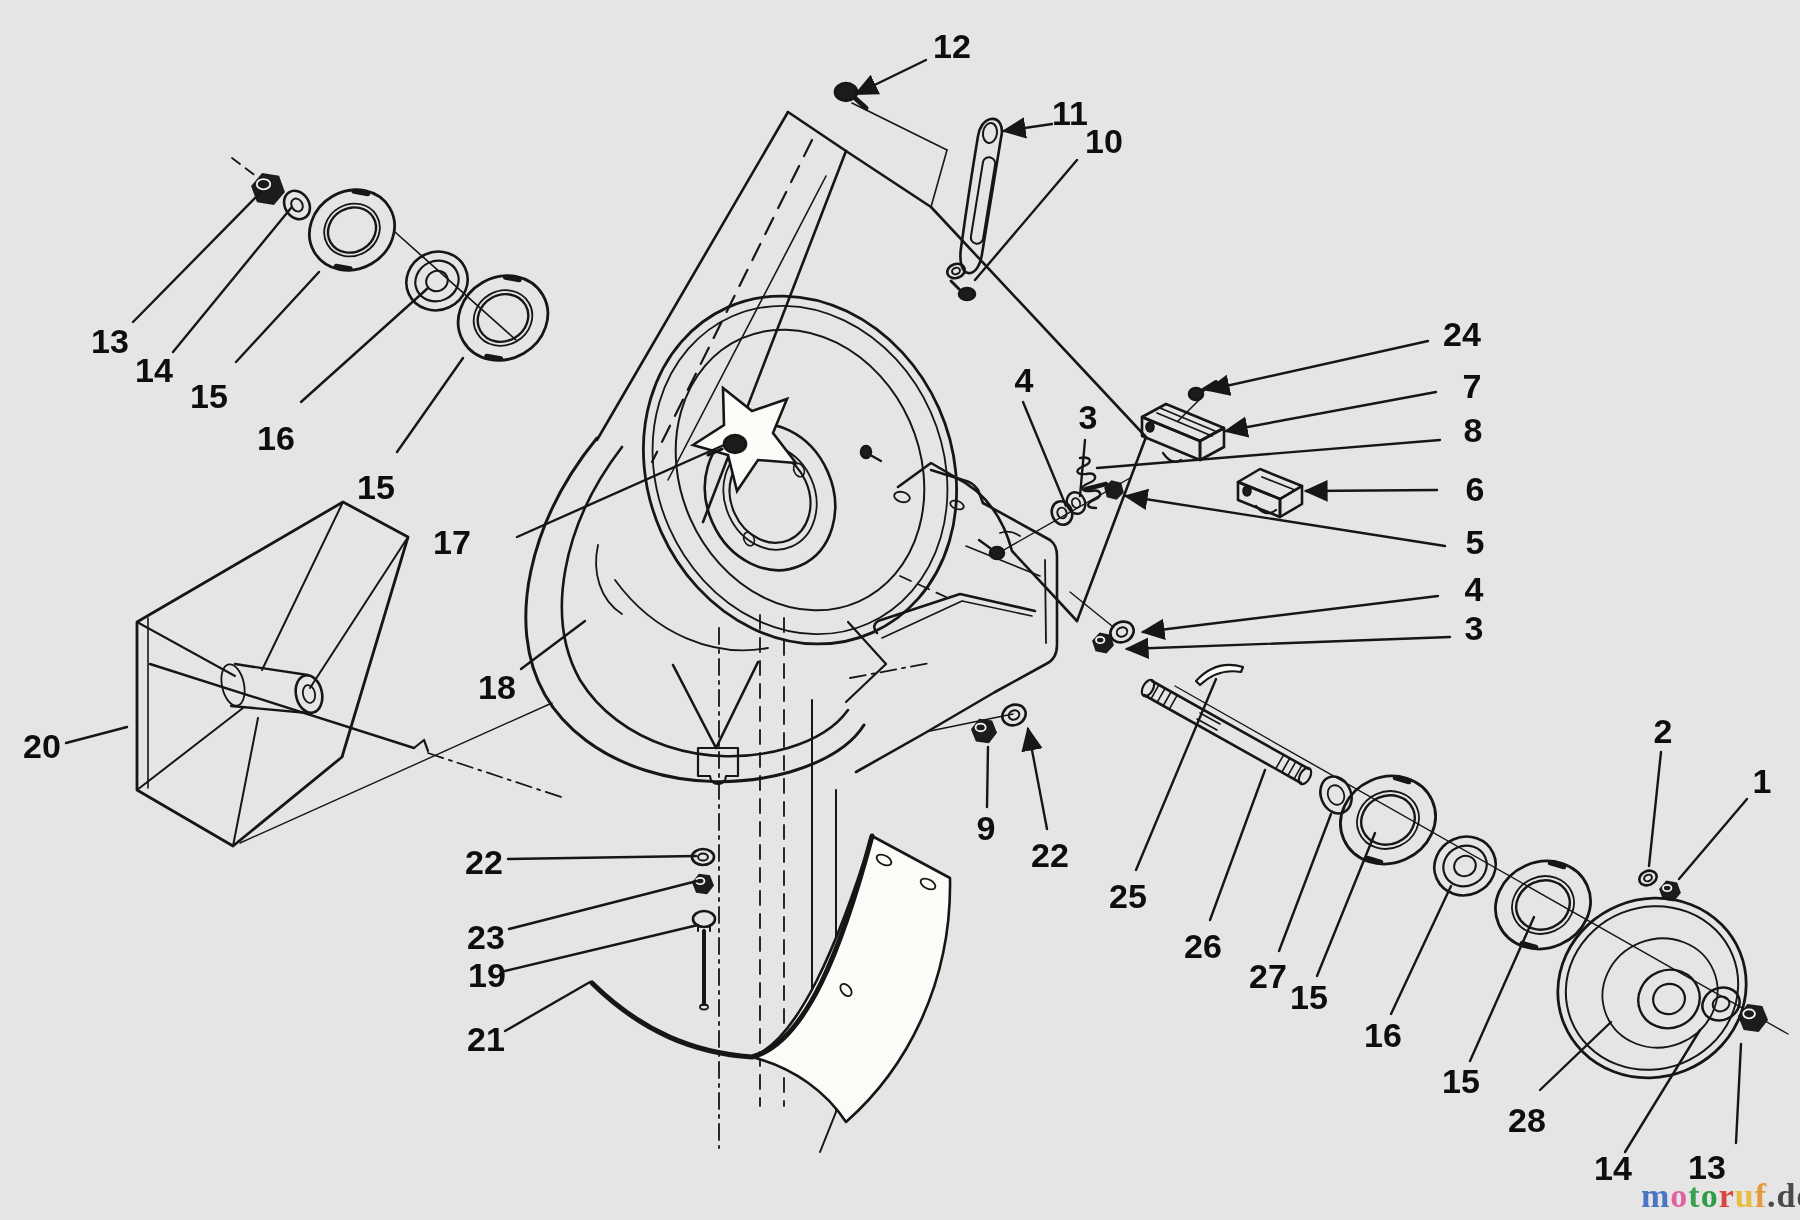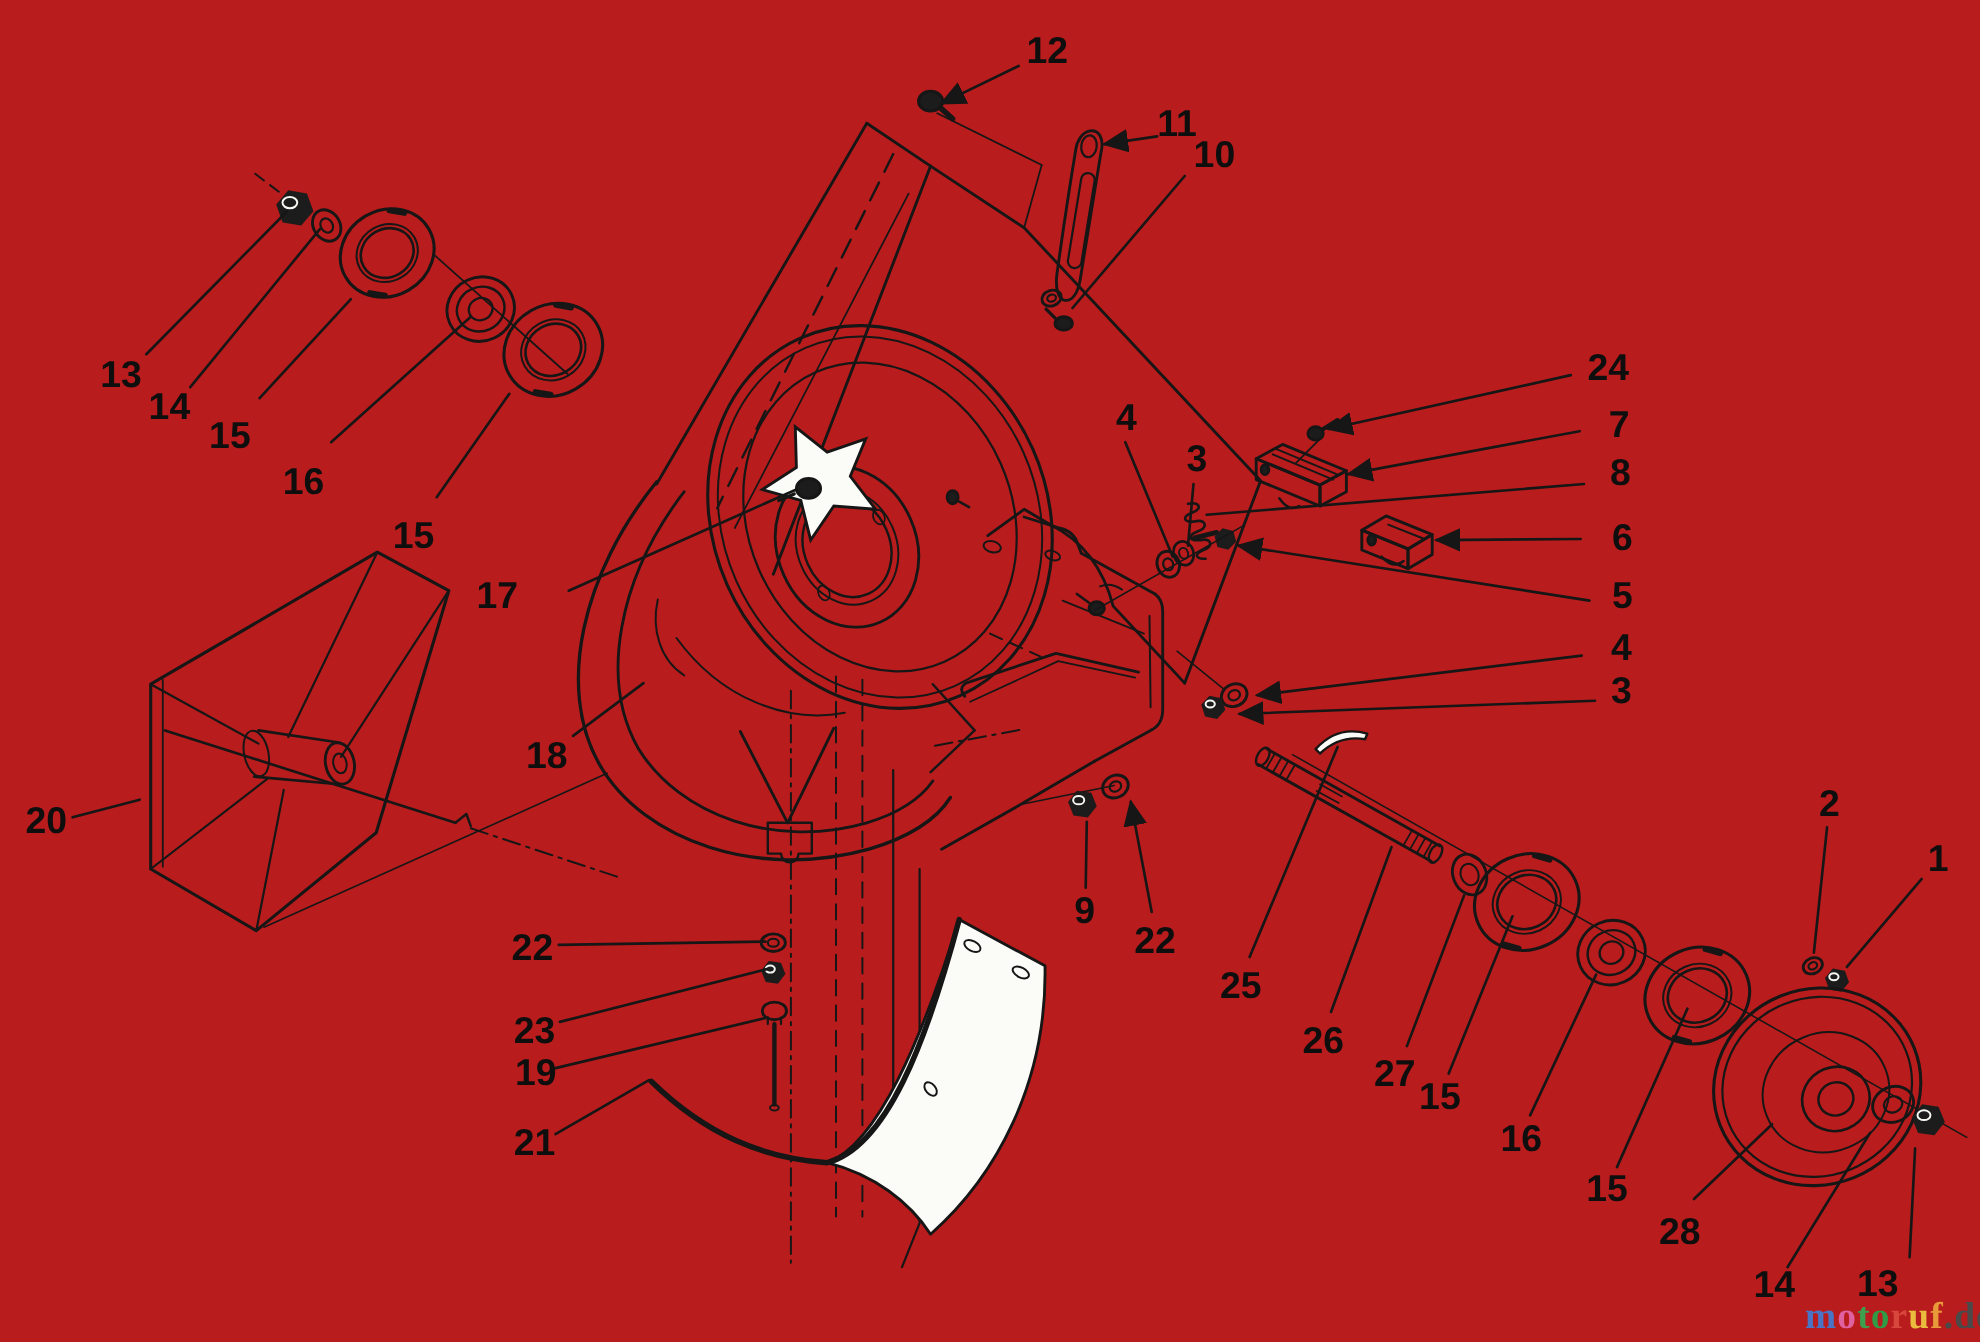--- a/index.html
+++ b/index.html
@@ -1,17 +1,17 @@
 <!DOCTYPE html>
 <html><head>
 <meta charset="utf-8">
 <style>
   html,body{margin:0;padding:0;background:#ffffff;}
   body{width:1800px;height:1220px;position:relative;font-family:"Liberation Sans",sans-serif;}
-  #stage{position:absolute;inset:0;background:#b91c1c;text-align:right;}
+  #stage{position:absolute;inset:0;background:#e5e5e5;text-align:right;}
   svg{display:block;}
   text.callout{font-family:"Liberation Sans",sans-serif;font-weight:700;font-size:34px;fill:#0e0e0e;}
   text.wm{font-family:"Liberation Serif",serif;font-weight:700;font-size:34px;letter-spacing:1px;}
 </style>
 </head>
 <body>
 
 <div id="stage">
   <svg id="art" width="1800" height="1220" viewBox="0 0 1800 1220">
     <defs>

